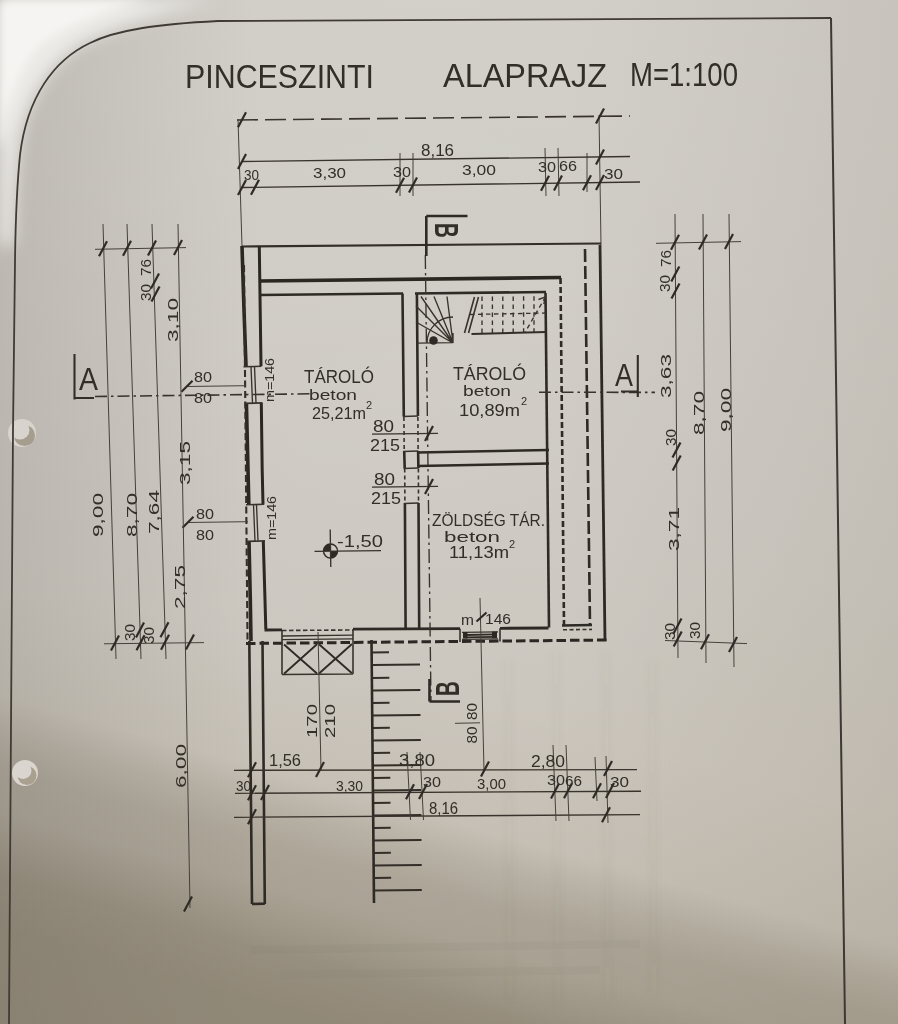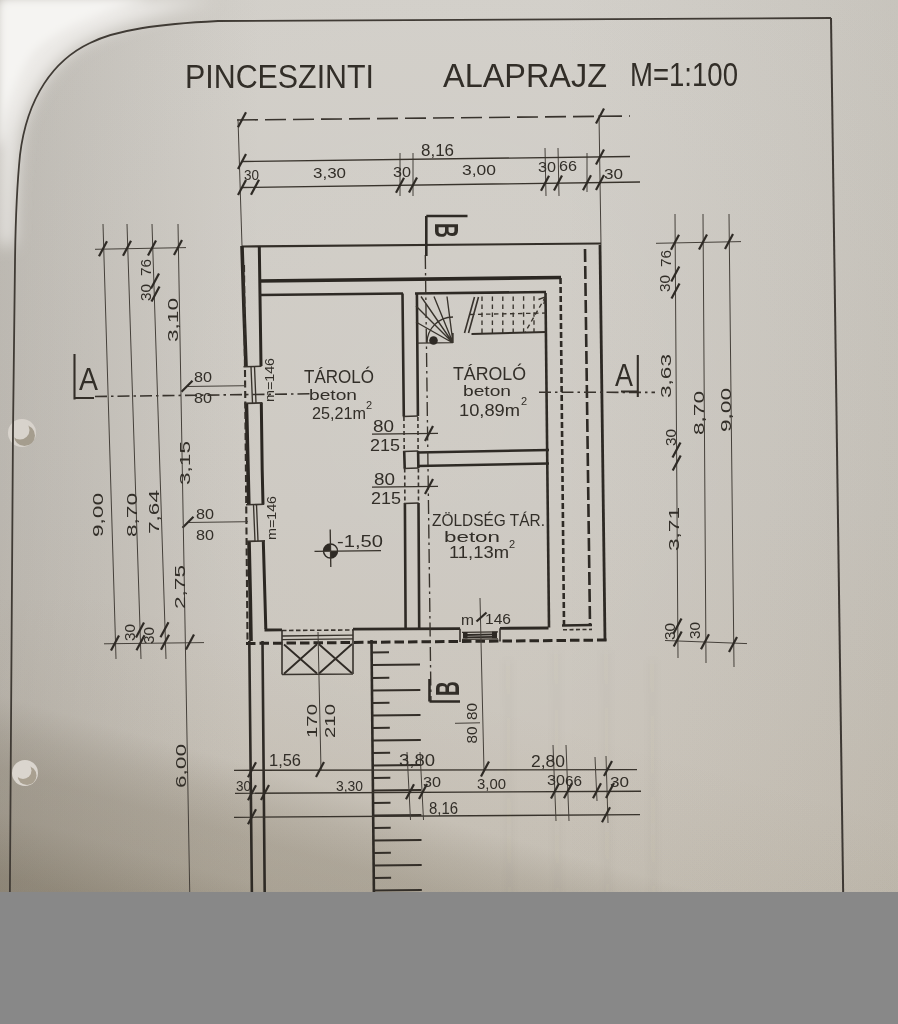--- a/index.html
+++ b/index.html
@@ -1,16 +1,16 @@
 <!DOCTYPE html>
 <html><head>
 <meta charset="utf-8">
 <style>
 html,body{margin:0;padding:0;background:#888;}
-#page{width:898px;height:892px;position:relative;overflow:hidden;}
+#page{width:898px;height:1024px;position:relative;overflow:hidden;}
 text{fill:#322e28;font-family:"Liberation Sans",sans-serif;}
 .i1{stroke:#45403a;stroke-width:1;fill:none}
 .i12{stroke:#38332c;stroke-width:1.35;fill:none}
 .i15{stroke:#38332d;stroke-width:1.6;fill:none}
 .w2{stroke:#332e28;stroke-width:2.1;fill:none}
 .w24{stroke:#2e2a25;stroke-width:2.6;fill:none}
 .w28{stroke:#2d2924;stroke-width:2.8;fill:none}
 .w3{stroke:#2b2722;stroke-width:3;fill:none}
 .w35{stroke:#2b2722;stroke-width:3.6;fill:none}
 .tk{stroke:#2e2a25;stroke-width:2.2;fill:none}

